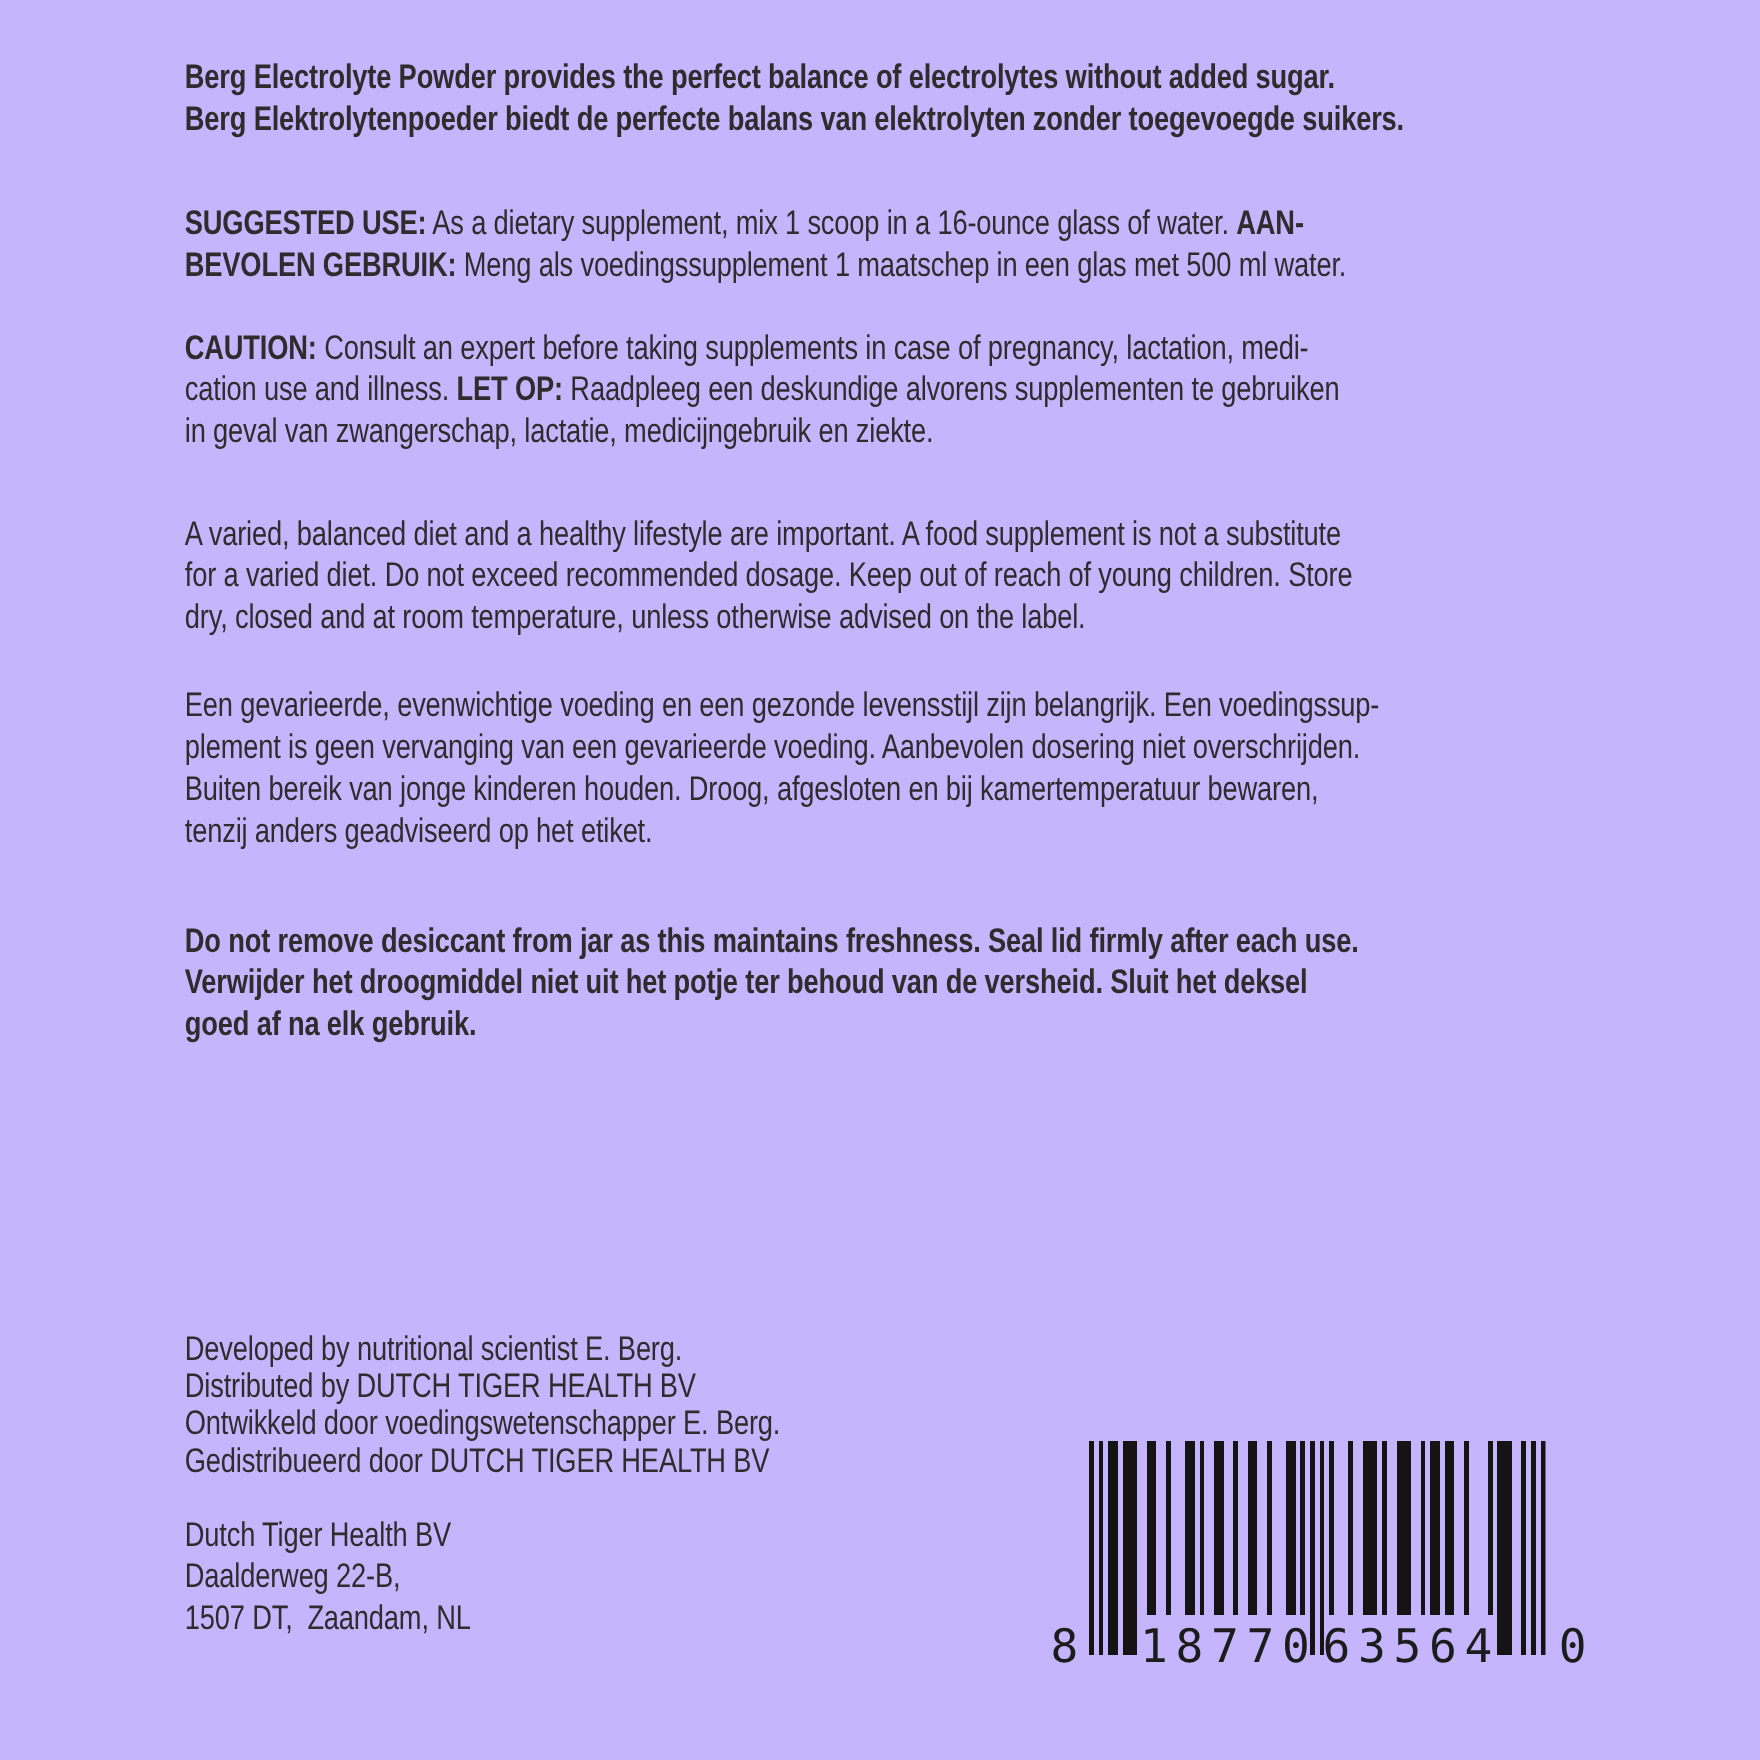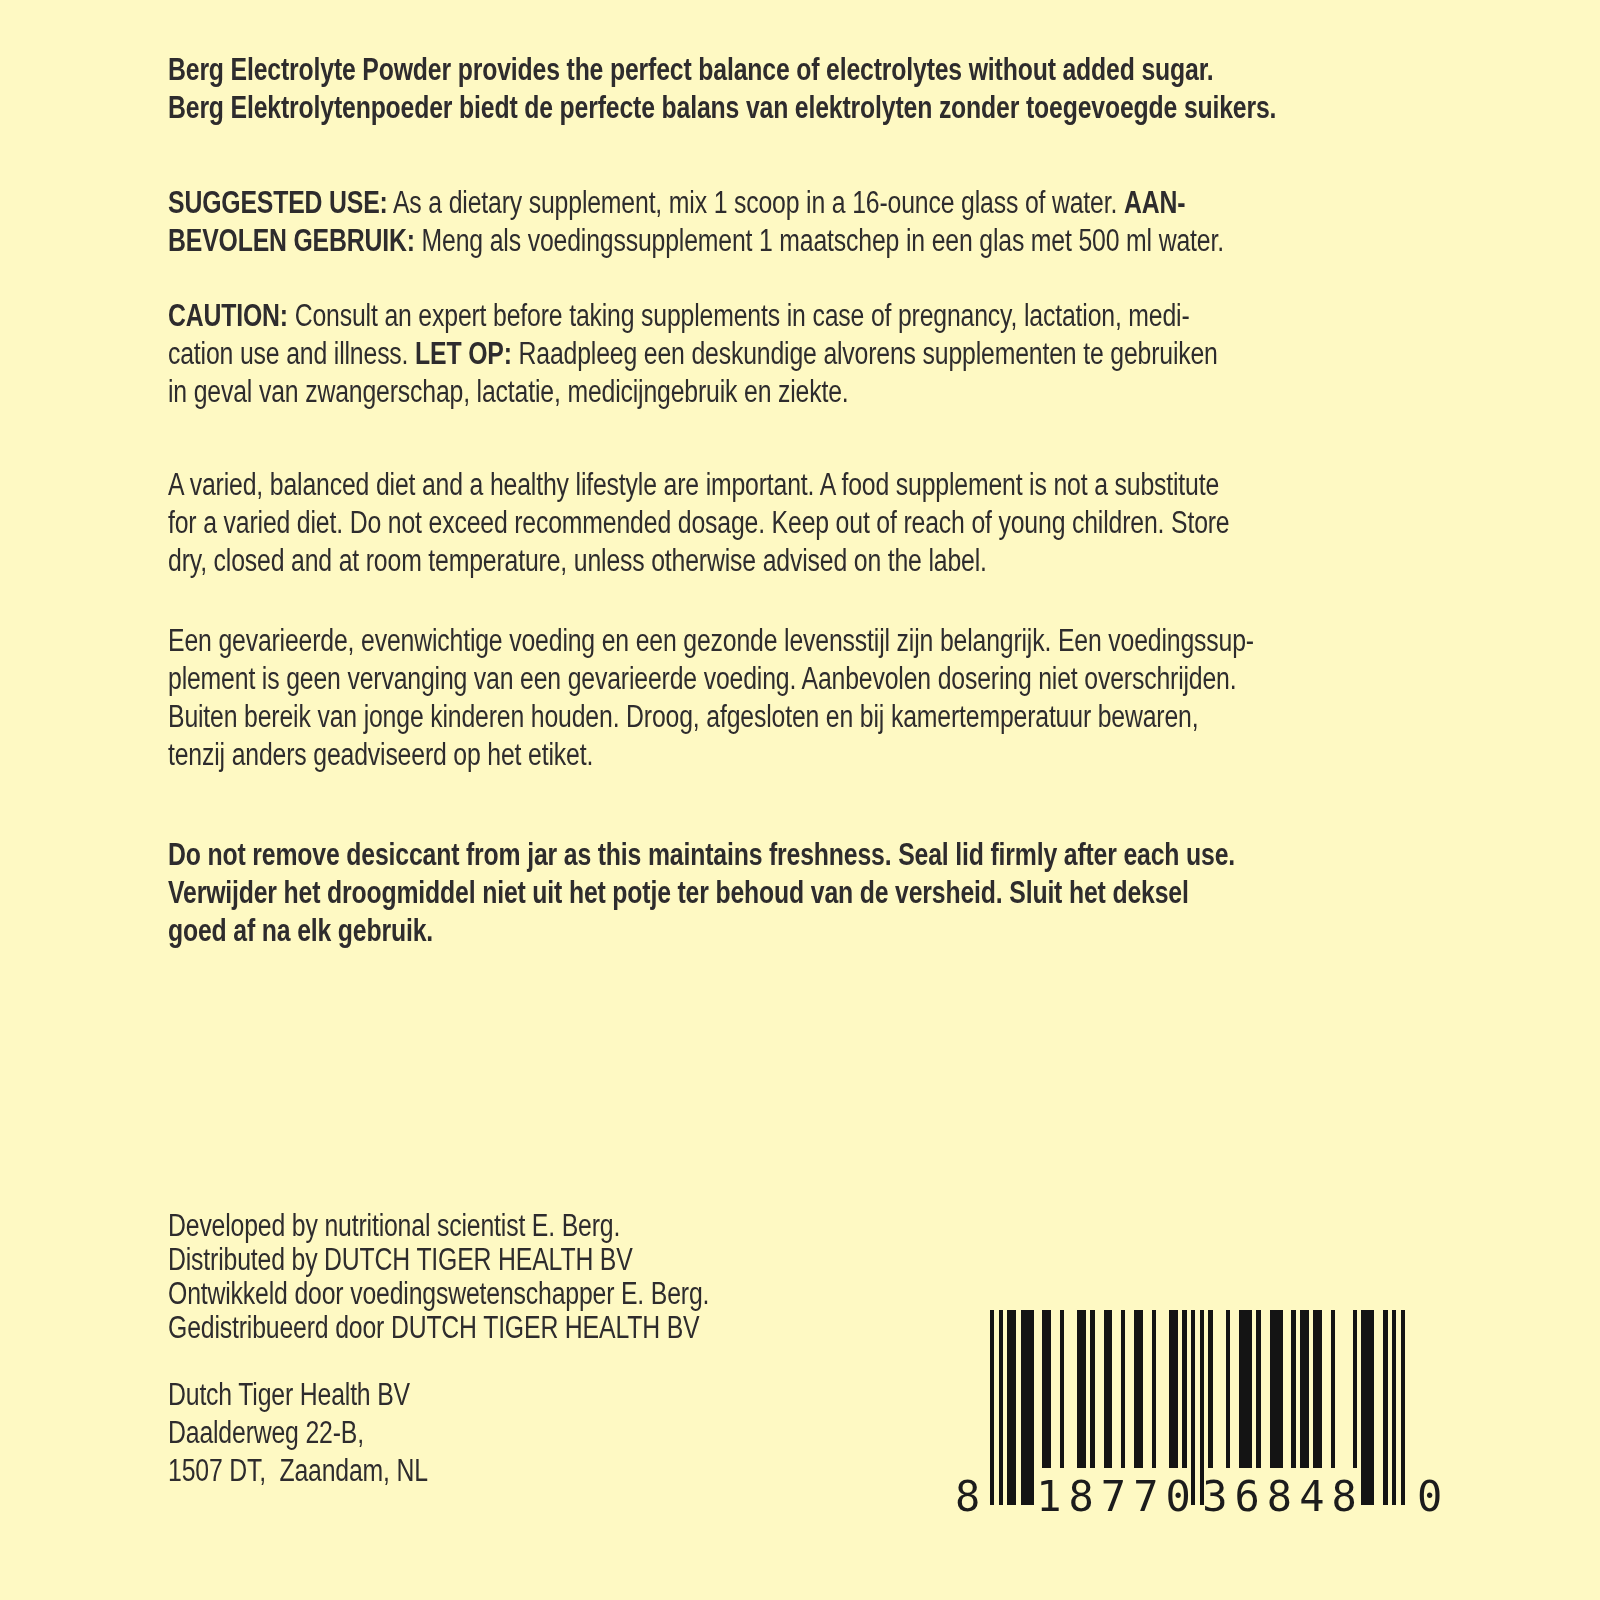--- a/index.html
+++ b/index.html
@@ -7,21 +7,21 @@
   body {
     background: #ffffff;
     font-family: "Liberation Sans", "DejaVu Sans", sans-serif;
     color: #2e2c2d;
     overflow: hidden;
   }
   .label-panel {
     position: relative;
     width: 1600px;
     height: 1600px;
-    background: #fef9c3;
+    background: #c4b5fd;
   }
   .textcol {
     position: absolute;
     left: 168px;
     top: 0;
     width: 1580px;
     height: 1600px;
     transform: scaleX(0.80);
     transform-origin: 0 0;
   }
@@ -155,16 +155,16 @@
         <rect x="83" y="0" width="1" height="158" fill="#141414"></rect>
         <rect x="85" y="0" width="1" height="195" fill="#141414"></rect>
         <rect x="86" y="0" width="1" height="195" fill="#141414"></rect>
         <rect x="87" y="0" width="1" height="195" fill="#141414"></rect>
         <rect x="90" y="0" width="1" height="195" fill="#141414"></rect>
         <rect x="92" y="0" width="1" height="195" fill="#141414"></rect>
         <rect x="94" y="0" width="1" height="195" fill="#141414"></rect>
       </svg>
     <span class="bc-digit bc-ns">8</span>
     <span class="bc-digit bc-left">18770</span>
-    <span class="bc-digit bc-right">36848</span>
+    <span class="bc-digit bc-right">63564</span>
     <span class="bc-digit bc-check">0</span>
   </div>
 </div>
 
 </body></html>

